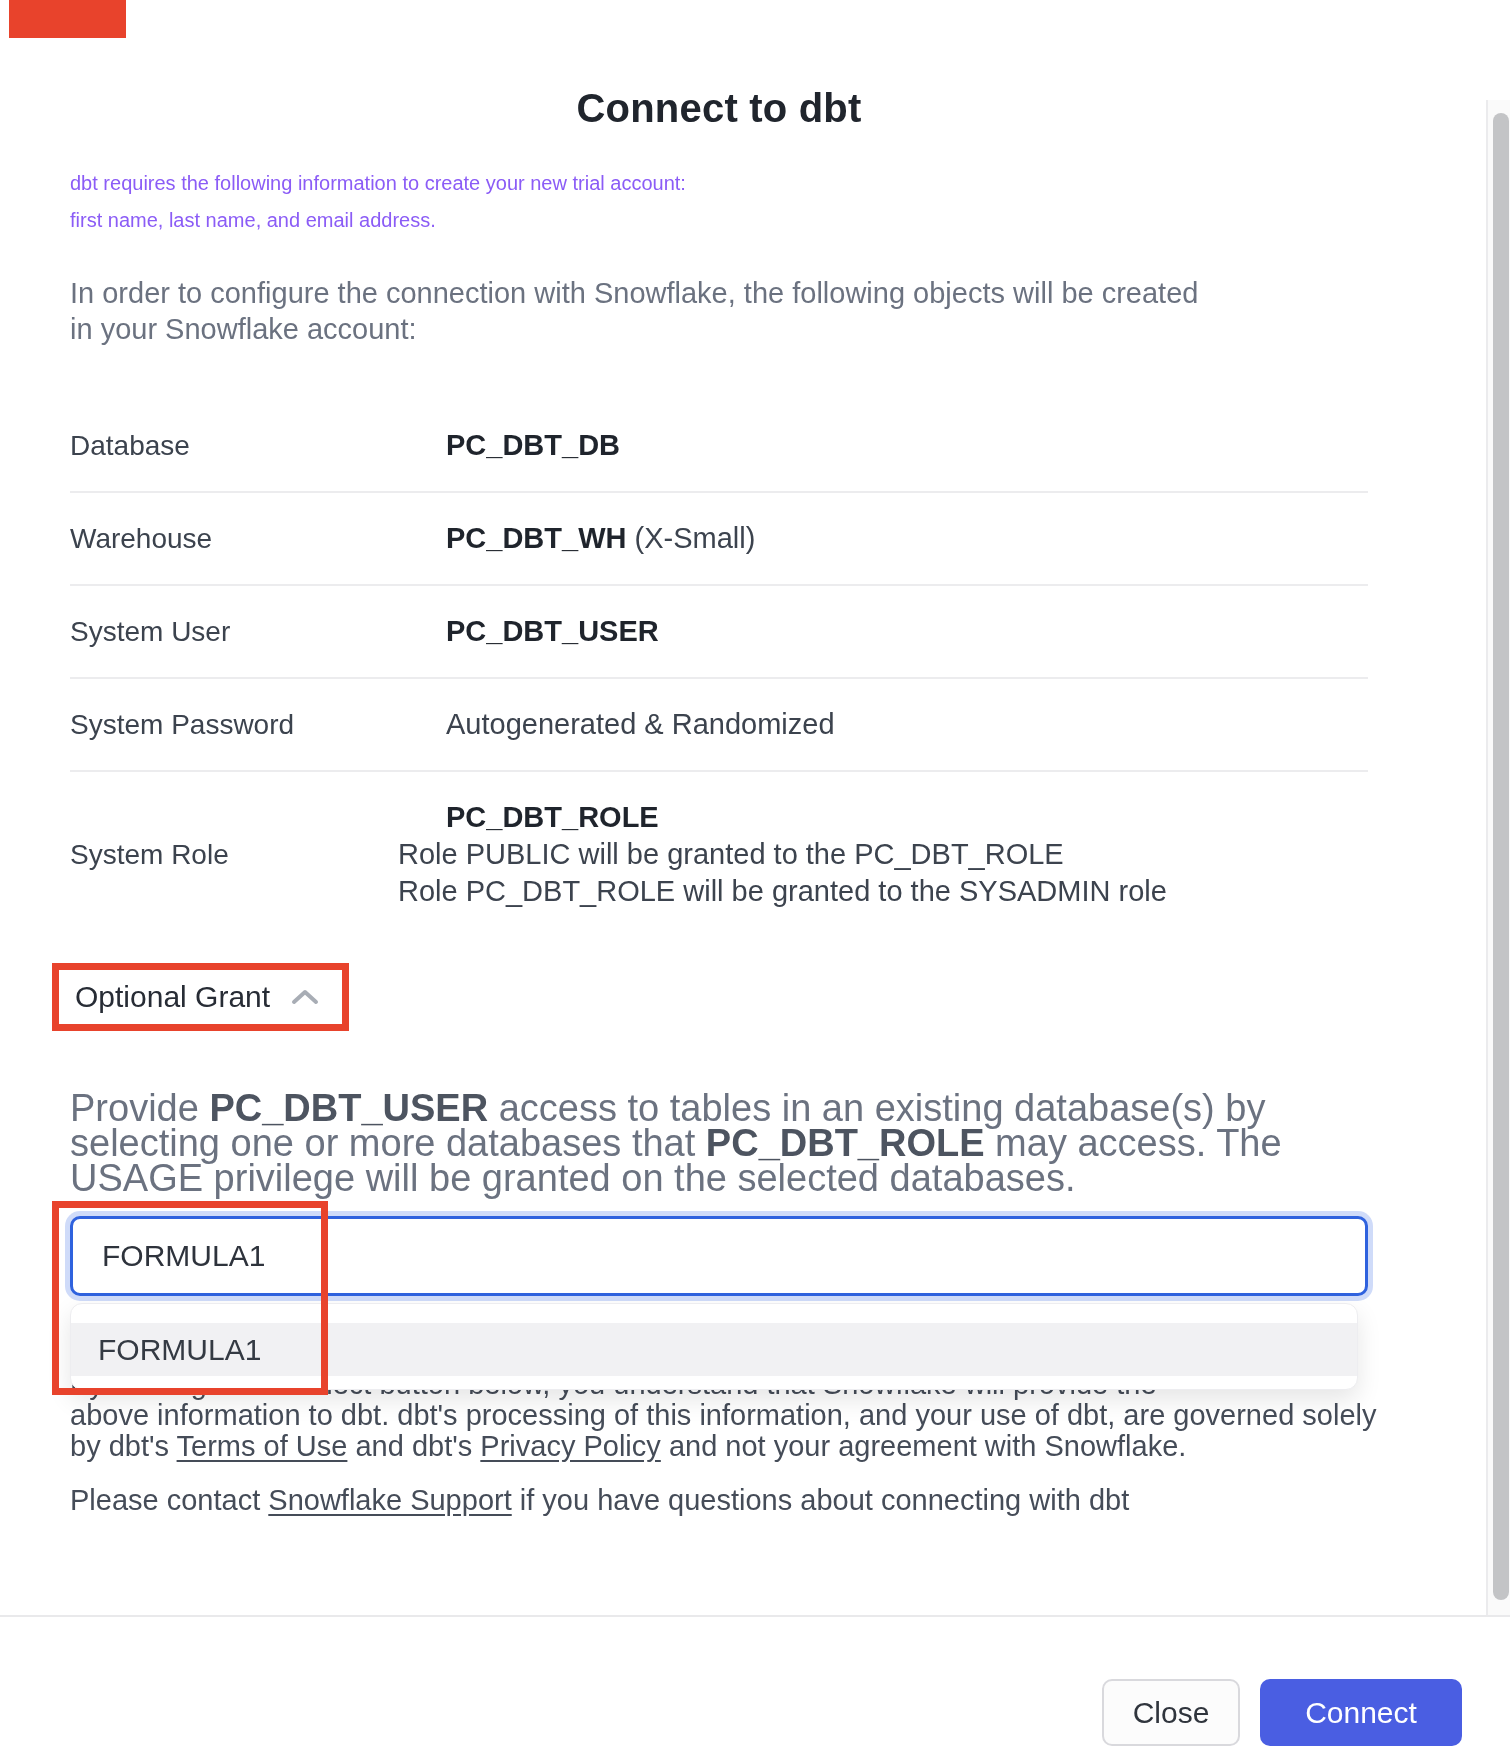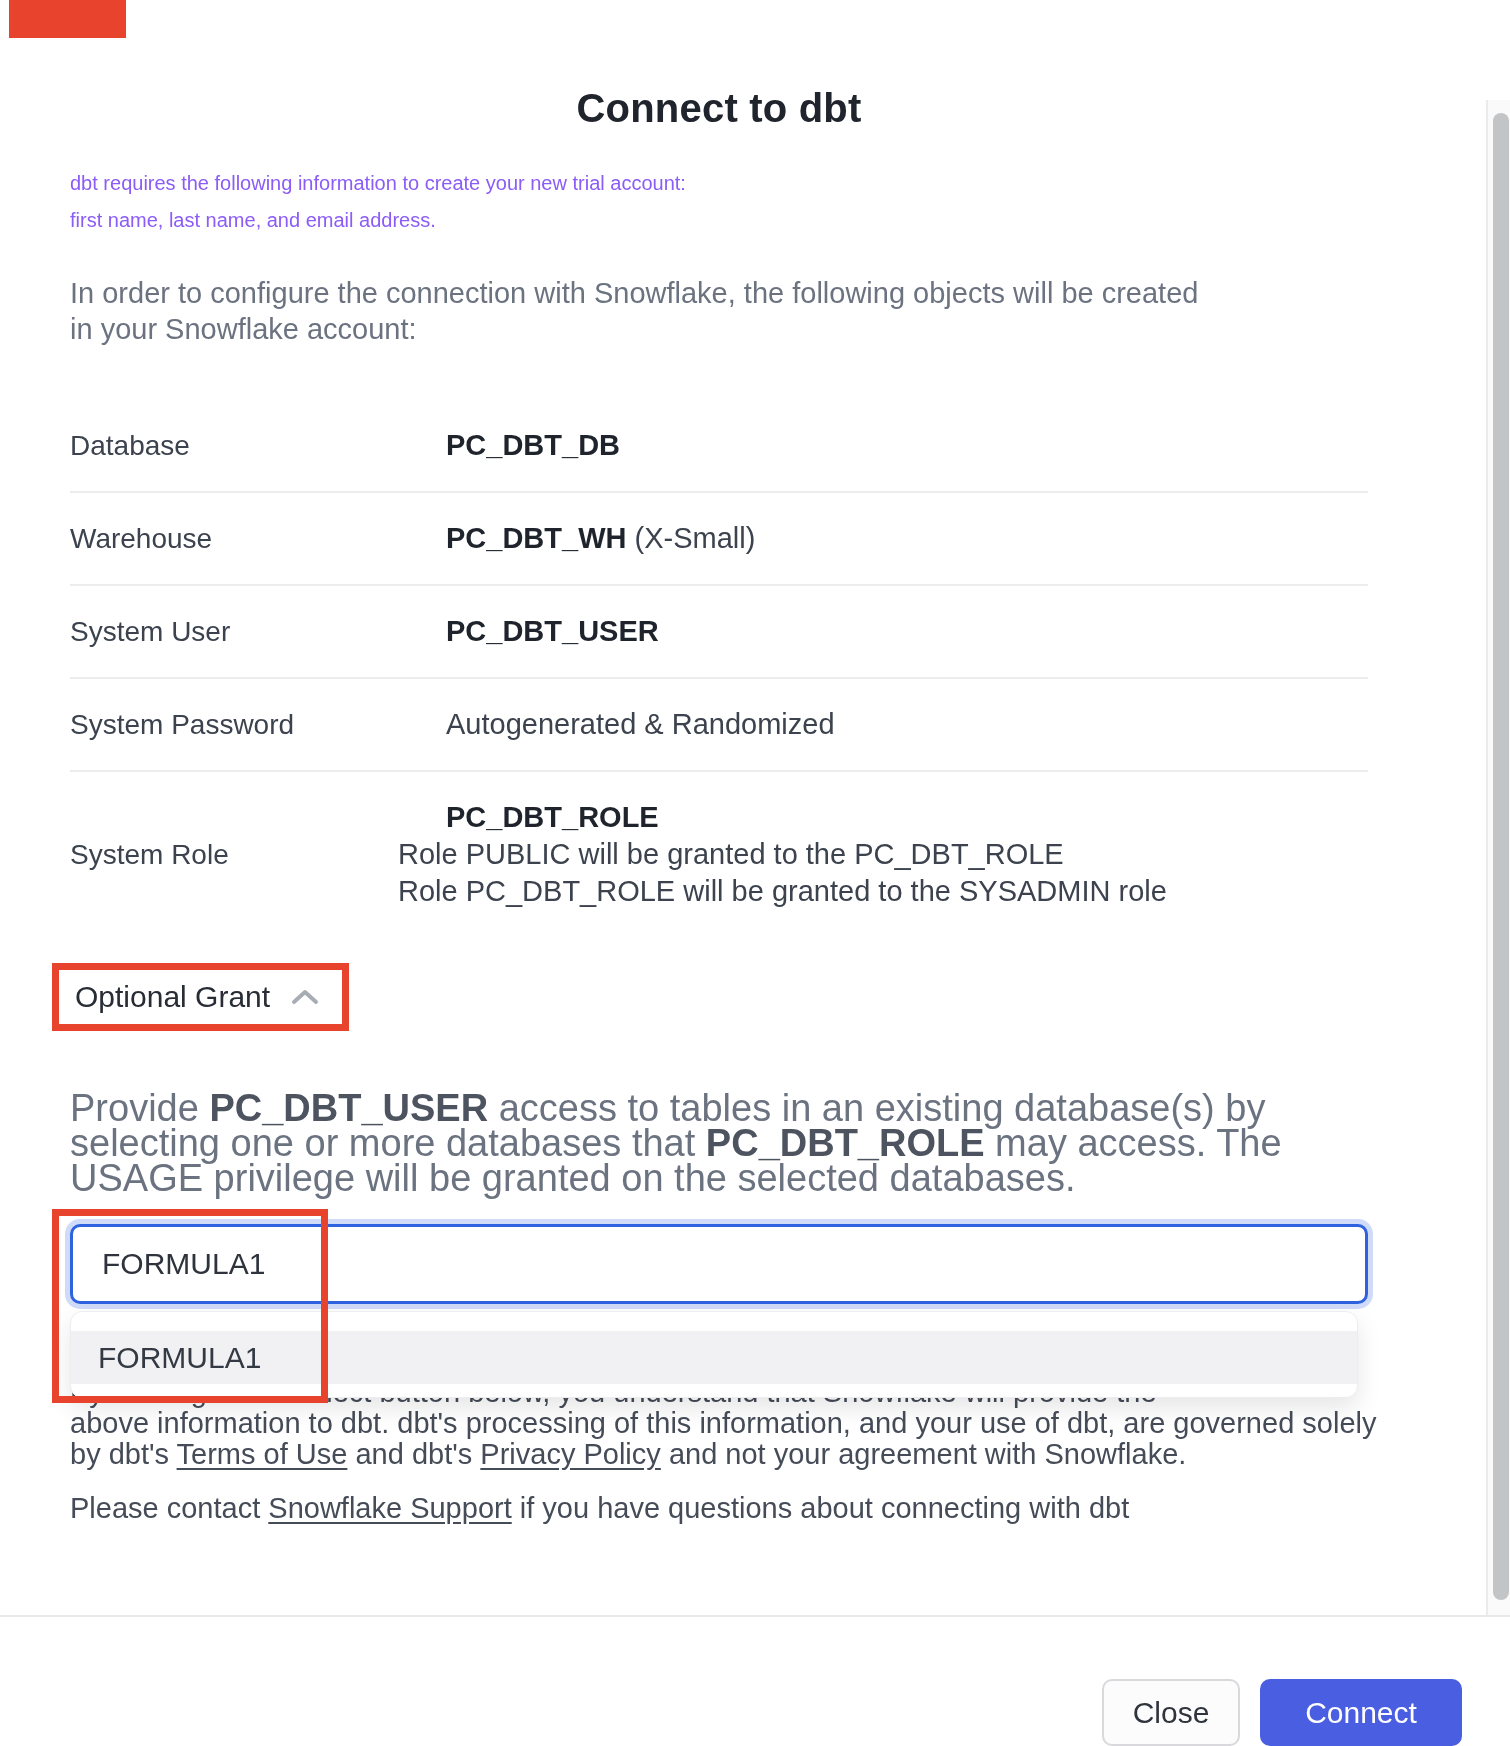--- a/index.html
+++ b/index.html
@@ -32,21 +32,21 @@
   .og-wrap { margin-top:26px; margin-left:-18px; }
   .og-annotation { display:inline-block; border:7px solid #e8432c; }
   .og-toggle { display:inline-flex; align-items:center; padding:10px 22px 10px 16px;
                cursor:pointer; background:#fff; }
   .og-label { font-size:30px; font-weight:500; color:#272c35; }
   .og-chevron { margin-left:20px; display:inline-flex; }
 
   .grant-desc { margin-top:60px; font-size:38px; color:#6b7280; line-height:35px; }
   .grant-desc b { color:#4d5460; font-weight:700; }
 
-  .select-wrap { position:relative; margin-top:28px; height:76px; }
+  .select-wrap { position:relative; margin-top:20px; height:76px; }
   .db-input { width:100%; height:80px; border:3px solid #2f62de; border-radius:10px;
               background:#fff; box-shadow:0 0 0 5px rgba(84,125,235,.28);
               font-family:"Liberation Sans", sans-serif; font-size:30px; color:#2e333c;
               padding:0 0 0 29px; outline:none; }
   .dropdown { position:absolute; left:0; right:10px; top:87px; height:87px;
               background:#fff; border:1px solid #ededf0; border-radius:12px;
               box-shadow:0 10px 24px rgba(0,0,0,.10); z-index:5; overflow:hidden; }
   .dd-option { margin-top:19px; height:53px; background:#f1f1f3; display:flex;
                align-items:center; padding-left:27px; font-size:30px; color:#343a43;
                cursor:pointer; }

